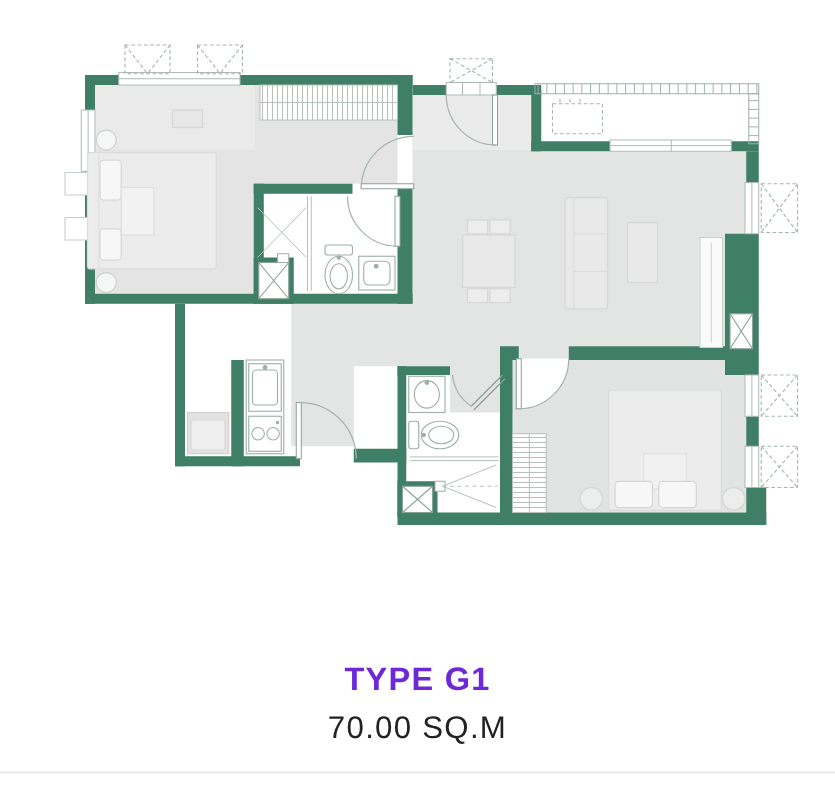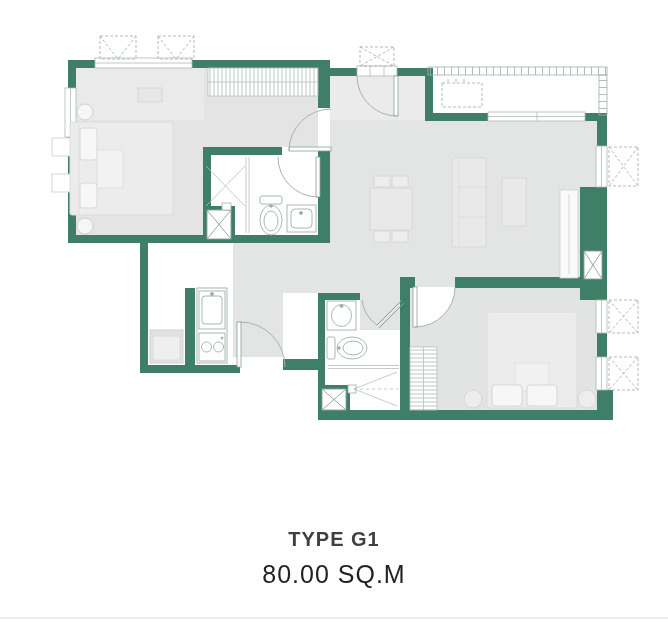--- a/index.html
+++ b/index.html
@@ -1,20 +1,20 @@
 <!DOCTYPE html>
 <html><head>
 <meta charset="utf-8">
 <style>
   html,body{margin:0;padding:0;}
   body{background:#ffffff;font-family:"Liberation Sans", sans-serif;}
   .page{position:relative;width:668px;height:628px;background:#ffffff;overflow:hidden;}
   .plan-svg{position:absolute;left:0;top:0;}
   .caption{position:absolute;left:0;top:528px;width:668px;text-align:center;color:#1c1c1e;}
-  .caption .title{font-size:20px;font-weight:700;letter-spacing:1px;color:#404040;}
+  .caption .title{font-size:26px;font-weight:700;letter-spacing:1px;color:#6d28d9;}
   .caption .area{margin-top:9px;font-size:25px;font-weight:400;letter-spacing:1px;color:#222224;}
   .bottom-rule{position:absolute;left:0;top:617px;width:668px;height:2px;background:#ededed;}
 </style>
 </head>
 <body>
 
 <div class="page">
 
   <svg class="plan-svg" width="668" height="500" viewBox="0 0 668 500">
 
@@ -323,17 +323,17 @@
       </g>
       <g>
         <rect x="413" y="287" width="4" height="40" fill="#FFFFFF" stroke="#8AA197" stroke-width="0.8"></rect>
         <path d="M455,287 A40,40 0 0 1 415,327" fill="none" stroke="#A7B4AE" stroke-width="1"></path>
       </g>
     </g>
   </svg>
 
   <div class="caption">
     <div class="title">TYPE G1</div>
-    <div class="area">80.00 SQ.M</div>
+    <div class="area">70.00 SQ.M</div>
   </div>
 
   <div class="bottom-rule"></div>
 </div>
 
 </body></html>

